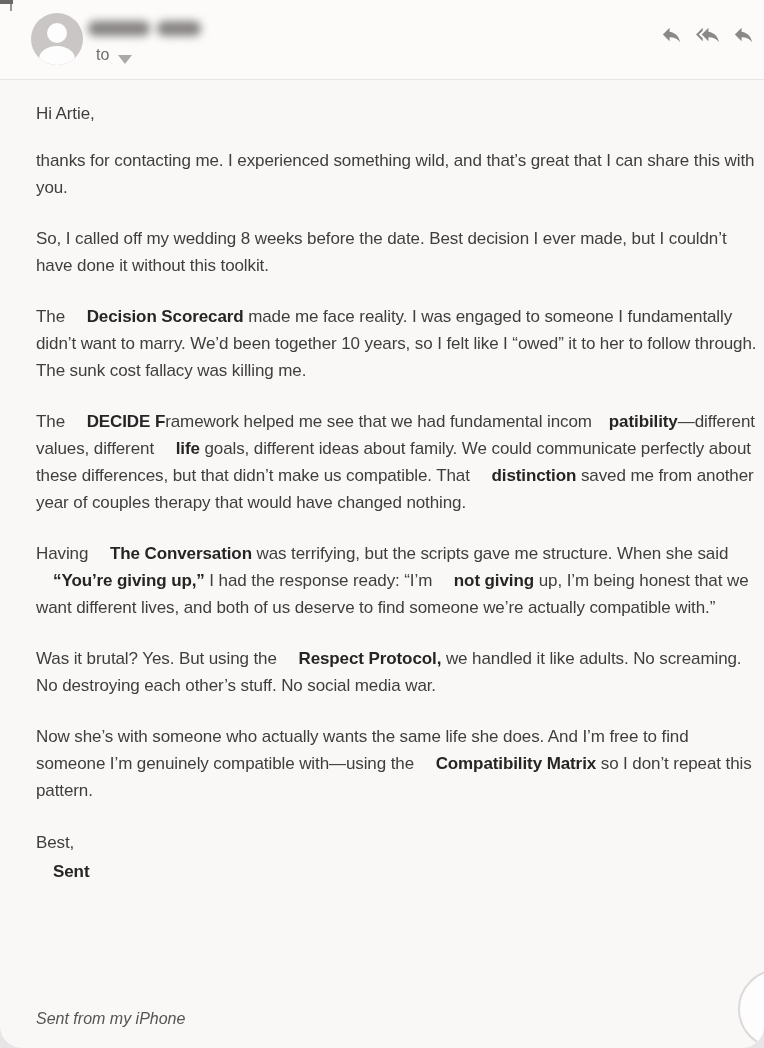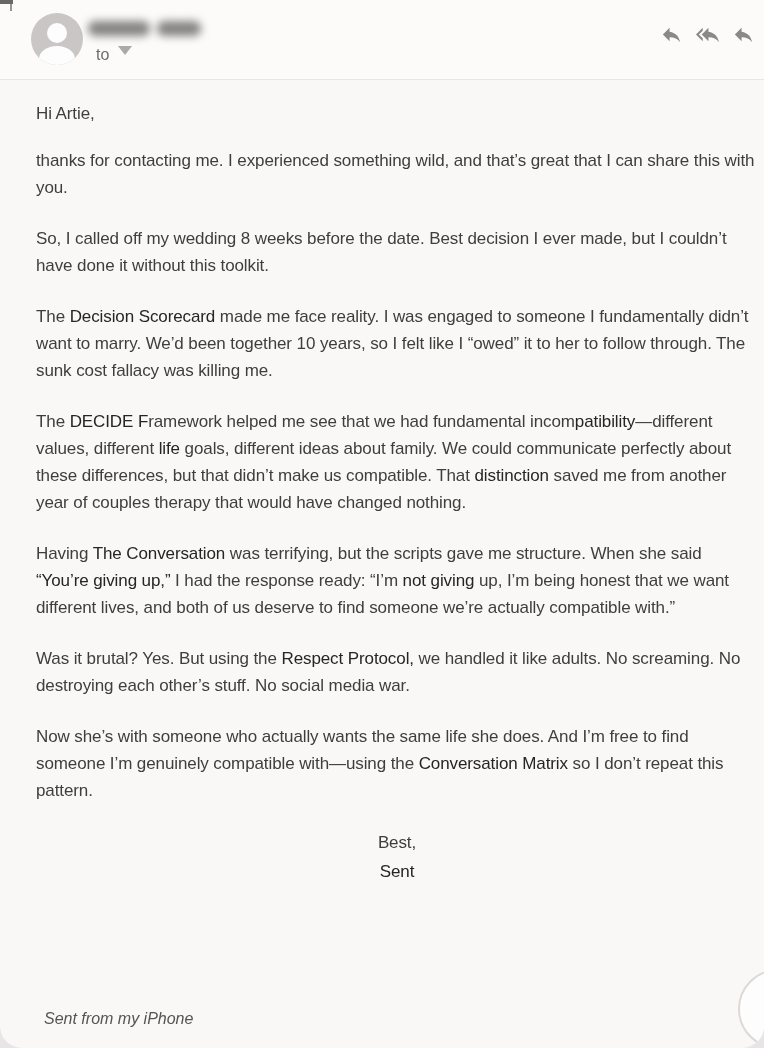--- a/index.html
+++ b/index.html
@@ -39,21 +39,21 @@
     position:absolute; left:8px; top:33px;
     width:36px; height:26px; border-radius:50% 50% 0 0;
     background:#fdfdfd;
   }
   .sender-blur { position:absolute; left:88px; top:21px; height:16px; display:flex; gap:7px; filter:blur(4px); }
   .sender-blur i { display:block; height:15px; border-radius:7px; background:#858281; }
   .sender-blur i.w1 { width:62px; }
   .sender-blur i.w2 { width:44px; }
   .to-row {
     position:absolute; left:96px; top:46px;
-    display:flex; align-items:flex-start; gap:9px;
+    display:flex; align-items:flex-end; gap:9px;
     color:#6e6b6a; font-size:16px; cursor:default;
   }
   .caret {
     width:0; height:0;
     border-left:7px solid transparent;
     border-right:7px solid transparent;
     border-top:9px solid #aba8a7;
   }
   .hdr-actions { position:absolute; top:23px; left:660px; width:120px; display:flex; gap:13px; }
   .hdr-actions .icon-btn { width:23px; height:23px; flex:0 0 auto; }
@@ -61,26 +61,26 @@
 
   
   .content {
     position:relative;
     padding:20px 6px 0 36px;
     font-size:17px; line-height:27px; letter-spacing:-0.1px;
     color:#403d3d;
   }
   .content p.para { margin:0 0 24px 0; }
   .content p.greeting { margin-bottom:20px; }
-  .b { font-weight:400; color:#262424; }
-  .signoff { margin-top:2px;text-align:center; }
+  .b { font-weight:700; color:#262424;margin-left:17px; }
+  .signoff { margin-top:2px; }
   .signoff div { line-height:29px; }
   .footer-note {
     position:absolute; left:36px; top:1010px;
-    font-style:italic; font-size:16px; color:#565453; letter-spacing:0;margin-left:8px;
+    font-style:italic; font-size:16px; color:#565453; letter-spacing:0;
   }
   
   .fab-partial {
     position:absolute; top:969px; right:-54px;
     width:76px; height:76px; border-radius:50%;
     background:#fdfdfd; border:2px solid #dcd9d8;
   }
 </style>
 </head>
 <body>
@@ -126,21 +126,21 @@
 
   <div class="content">
 
     <p class="para greeting"><span>Hi Artie,</span></p>
       <p class="para"><span>thanks for contacting me. I experienced something wild, and that’s great that I can share this with you.</span></p>
       <p class="para"><span>So, I called off my wedding 8 weeks before the date. Best decision I ever made, but I couldn’t have done it without this toolkit.</span></p>
       <p class="para"><span>The </span><span class="b">Decision Scorecard</span><span> made me face reality. I was engaged to someone I fundamentally didn’t want to marry. We’d been together 10 years, so I felt like I “owed” it to her to follow through. The sunk cost fallacy was killing me.</span></p>
       <p class="para"><span>The </span><span class="b">DECIDE F</span><span>ramework helped me see that we had fundamental incom</span><span class="b">patibility</span><span>—different values, different </span><span class="b">life</span><span> goals, different ideas about family. We could communicate perfectly about these differences, but that didn’t make us compatible. That </span><span class="b">distinction</span><span> saved me from another year of couples therapy that would have changed nothing.</span></p>
       <p class="para"><span>Having </span><span class="b">The Conversation</span><span> was terrifying, but the scripts gave me structure. When she said </span><span class="b">“You’re giving up,”</span><span> I had the response ready: “I’m </span><span class="b">not giving</span><span> up, I’m being honest that we want different lives, and both of us deserve to find someone we’re actually compatible with.”</span></p>
       <p class="para"><span>Was it brutal? Yes. But using the </span><span class="b">Respect Protocol,</span><span> we handled it like adults. No screaming. No destroying each other’s stuff. No social media war.</span></p>
-      <p class="para"><span>Now she’s with someone who actually wants the same life she does. And I’m free to find someone I’m genuinely compatible with—using the </span><span class="b">Conversation Matrix</span><span> so I don’t repeat this pattern.</span></p>
+      <p class="para"><span>Now she’s with someone who actually wants the same life she does. And I’m free to find someone I’m genuinely compatible with—using the </span><span class="b">Compatibility Matrix</span><span> so I don’t repeat this pattern.</span></p>
       <div class="signoff">
         <div>Best,</div>
         <div class="b">Sent</div>
       </div>
   </div>
 
   <div class="footer-note">Sent from my iPhone</div>
 
   <div class="fab-partial"></div>
 </div>

